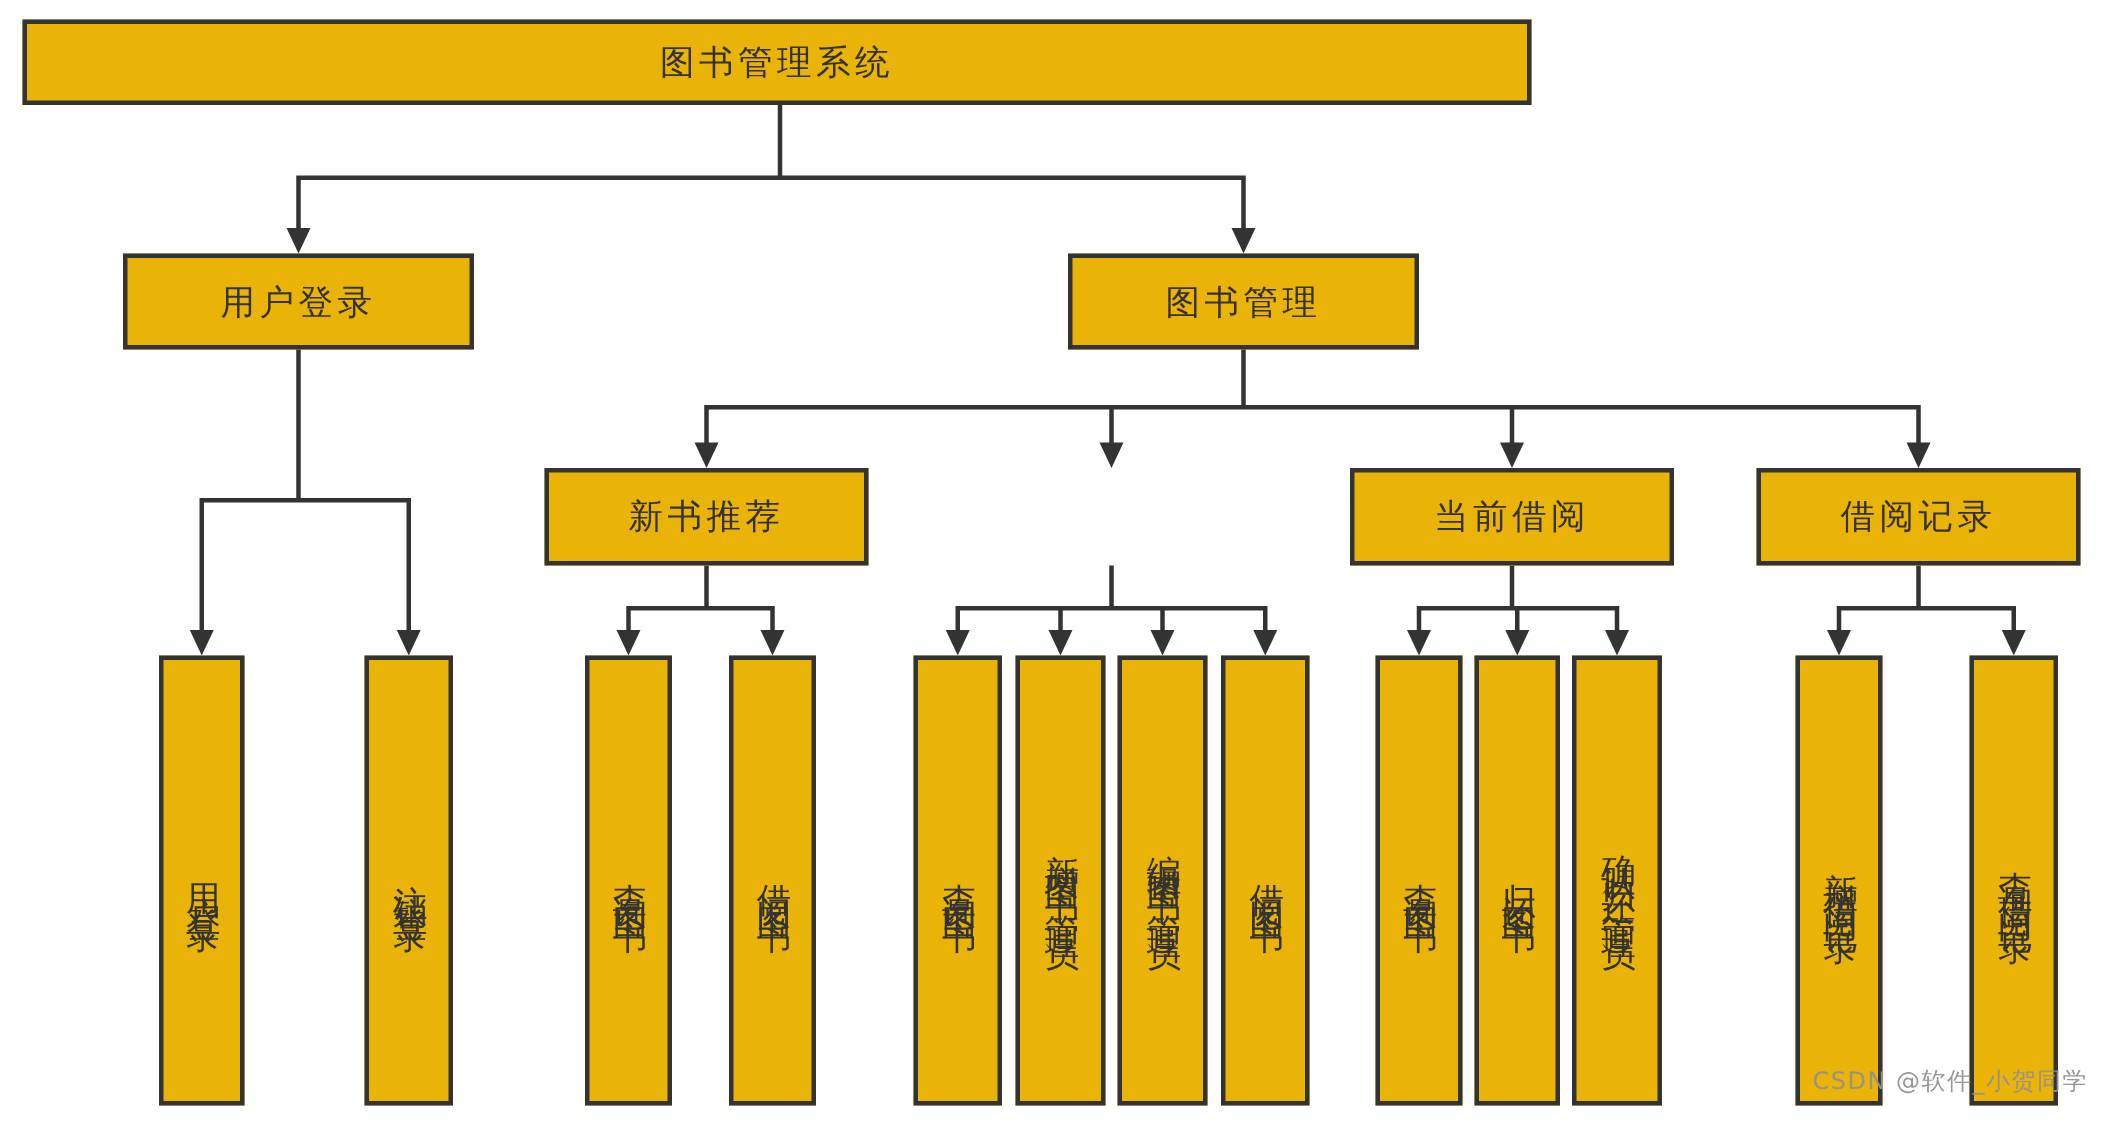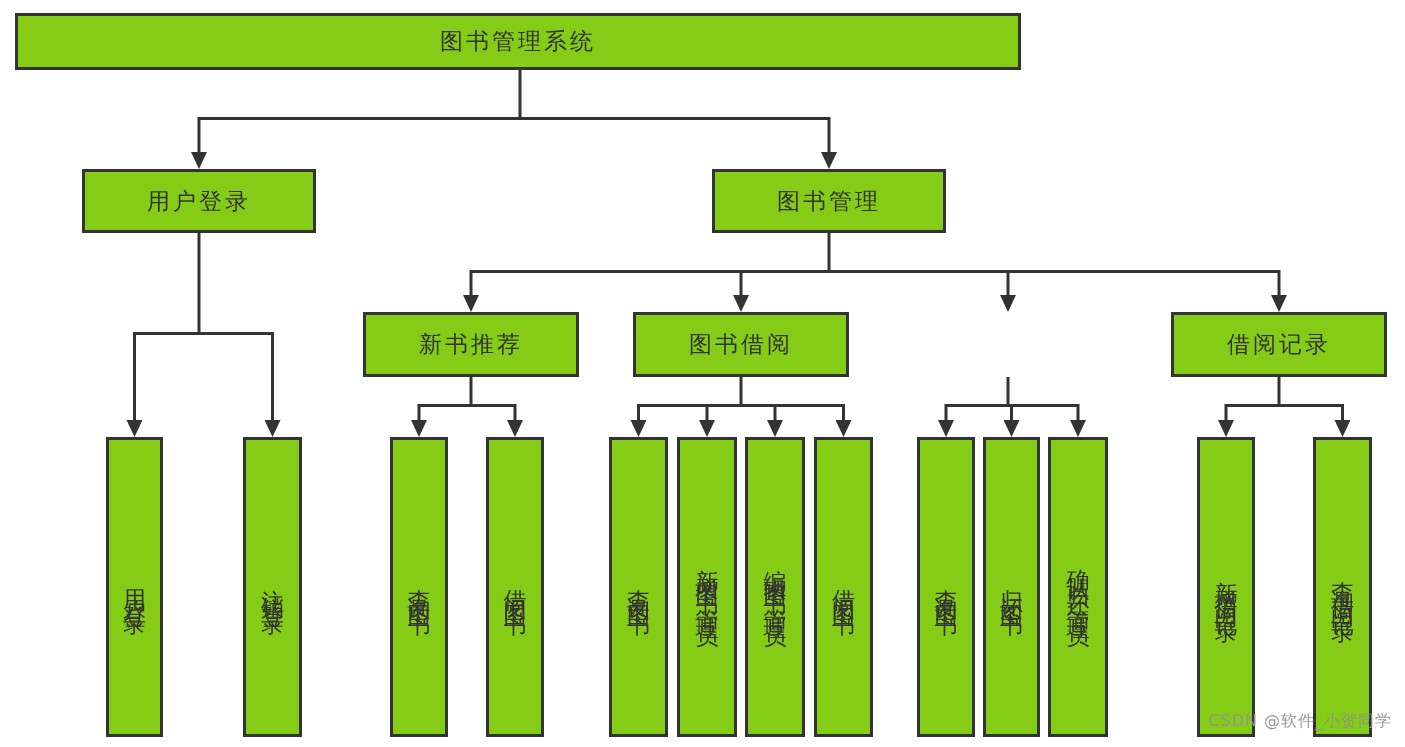--- a/index.html
+++ b/index.html
@@ -12,21 +12,21 @@
     overflow: hidden;
   }
   svg.connectors {
     position: absolute;
     left: 0; top: 0;
     width: 1405px; height: 747px;
     z-index: 1;
   }
   .node {
     position: absolute;
-    background: #84cc16;
+    background: #eab308;
     border: 3px solid #333333;
     box-sizing: border-box;
     display: flex;
     align-items: center;
     justify-content: center;
     color: #333333;
     z-index: 2;
   }
   .hlabel {
     font-size: 23px;
@@ -110,22 +110,22 @@
   <div class="node" style="left:82px; top:169px; width:234px; height:64px;">
     <span class="hlabel">用户登录</span>
   </div>
   <div class="node" style="left:363px; top:312px; width:216px; height:65px;">
     <span class="hlabel">新书推荐</span>
   </div>
 
   <div class="node" style="left:712px; top:169px; width:234px; height:64px;">
     <span class="hlabel">图书管理</span>
   </div>
-  <div class="node" style="left:633px; top:312px; width:216px; height:65px;">
-    <span class="hlabel">图书借阅</span>
+  <div class="node" style="left:900px; top:312px; width:216px; height:65px;">
+    <span class="hlabel">当前借阅</span>
   </div>
   <div class="node" style="left:1171px; top:312px; width:216px; height:65px;">
     <span class="hlabel">借阅记录</span>
   </div>
 
   <div class="node leaf" style="left:106px; width:57px;">
     <span class="vtext">用户登录</span>
   </div>
   <div class="node leaf" style="left:243px; width:59px;">
     <span class="vtext">注销登录</span>

